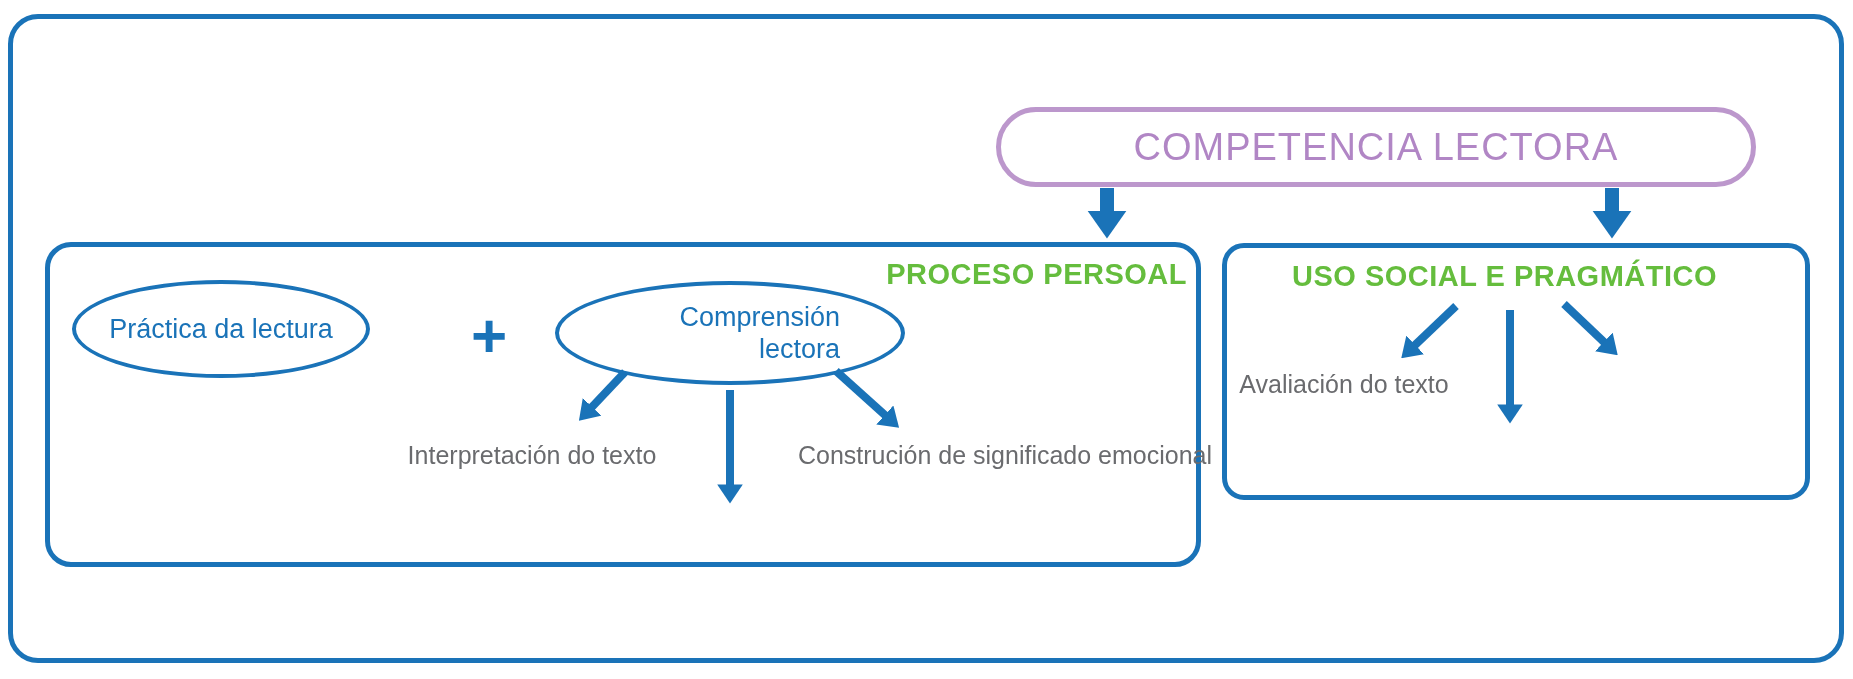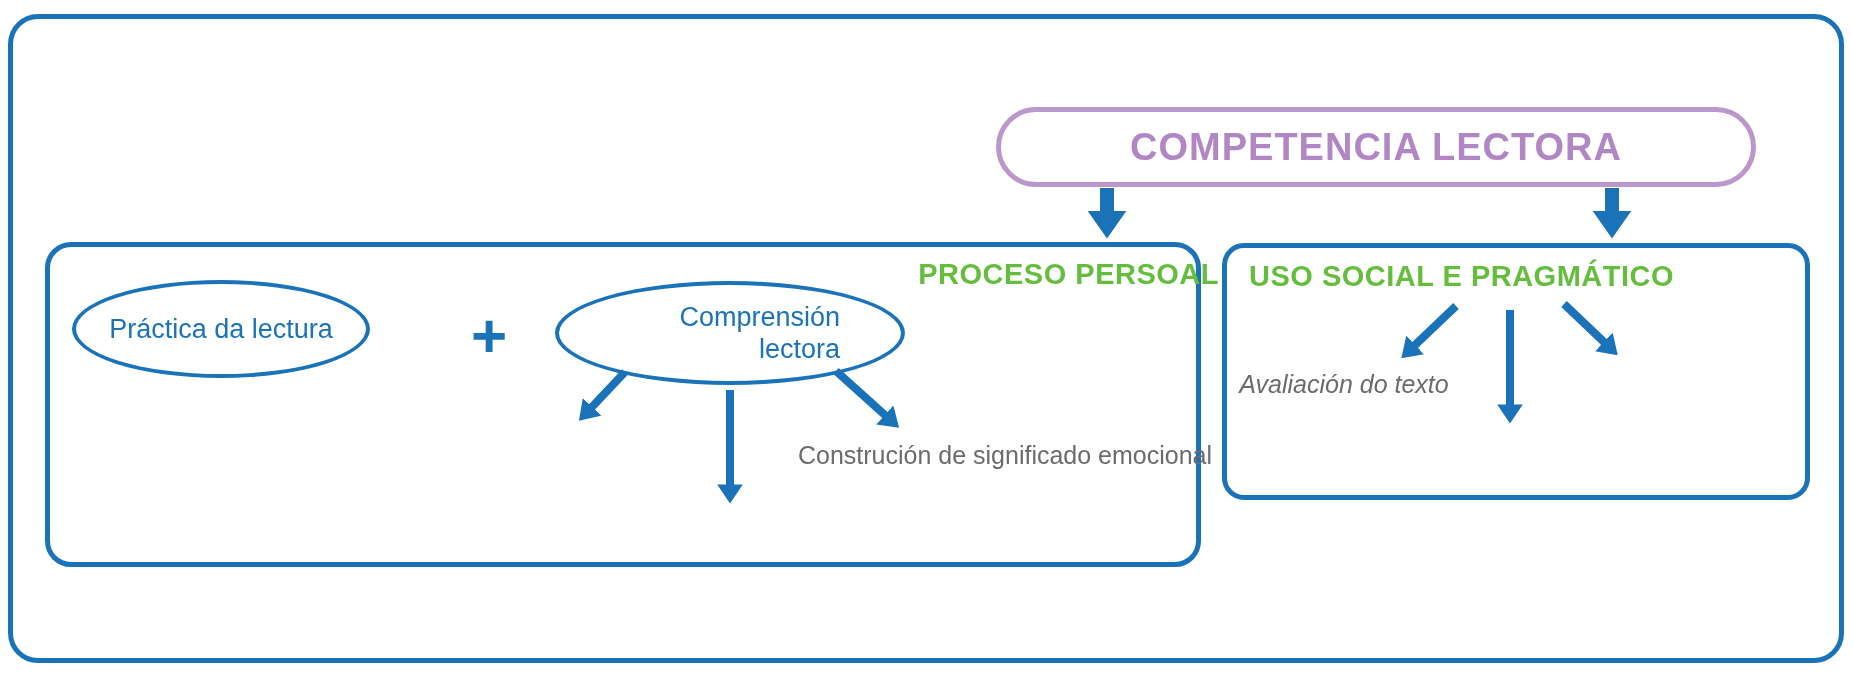--- a/index.html
+++ b/index.html
@@ -18,53 +18,53 @@
   .outer-frame{
     position:absolute;left:8px;top:14px;width:1836px;height:649px;
     border:5px solid var(--blue);border-radius:30px;box-sizing:border-box;
   }
   .pill{
     position:absolute;left:996px;top:107px;width:760px;height:80px;
     border:5px solid var(--purple-border);border-radius:42px;box-sizing:border-box;
     display:flex;align-items:center;justify-content:center;
   }
   .pill span{
-    color:var(--purple-text);font-size:38px;font-weight:bold;letter-spacing:1px;
+    color:var(--purple-text);font-size:38px;font-weight:normal;letter-spacing:1px;
   }
   .box{
     position:absolute;border:5px solid var(--blue);box-sizing:border-box;background:transparent;
   }
   .left-box{left:45px;top:242px;width:1156px;height:325px;border-radius:26px;}
   .right-box{left:1222px;top:243px;width:588px;height:257px;border-radius:22px;}
   .heading{
     position:absolute;color:var(--green);font-weight:bold;font-size:29px;letter-spacing:0.5px;white-space:nowrap;
   }
-  .heading-left{top:258px;right:634px;}
-  .heading-right{top:260px;left:1249px;}
+  .heading-left{top:258px;right:666px;}
+  .heading-right{top:260px;left:1292px;}
   .ellipse{
     position:absolute;border:4px solid var(--blue);border-radius:50%;box-sizing:border-box;
     display:flex;align-items:center;justify-content:center;text-align:right;
     color:var(--blue);font-size:27px;
   }
   .e1{left:72px;top:280px;width:298px;height:98px;}
   .e2{left:555px;top:281px;width:350px;height:104px;line-height:1.2;}
   .e2 span{display:block;width:220px;}
   .plus{
     position:absolute;left:458px;top:300px;width:62px;height:70px;
     display:flex;align-items:center;justify-content:center;
     color:var(--blue);font-size:62px;font-weight:bold;
   }
   .label{
     position:absolute;transform:translateX(-50%);white-space:nowrap;
     color:var(--gray);font-size:25px;
   }
   .lbl-interpretacion{left:532px;top:441px;}
   .lbl-elaboracion{left:619px;top:516px;}
   .lbl-construcion{left:1005px;top:441px;text-align:right;}
-  .lbl-aval-texto{left:1344px;top:370px;font-style:italic;}
+  .lbl-aval-texto{left:1344px;top:370px;}
   .lbl-aval-critica{left:1515px;top:431px;}
   .lbl-aplicacion{left:1674px;top:370px;}
   .arrows{position:absolute;left:0;top:0;pointer-events:none;}
   .arrows line{stroke:var(--blue);}
   .arrows .head{fill:var(--blue);}
 </style>
 </head>
 <body>
 
 <div class="canvas">
@@ -100,20 +100,21 @@
   <div class="ellipse e1">
     <span>Práctica da lectura</span>
   </div>
 
   <div class="plus">+</div>
 
   <div class="ellipse e2">
     <span>Comprensión lectora</span>
   </div>
 
+  <div class="label lbl-interpretacion">Interpretación do texto</div>
   <div class="label lbl-construcion">Construción de significado emocional</div>
 
   <div class="box right-box"></div>
   <div class="heading heading-right">USO SOCIAL E PRAGMÁTICO</div>
 
   <div class="label lbl-aval-texto">Avaliación do texto</div>
 
 </div>
 
 </body></html>

